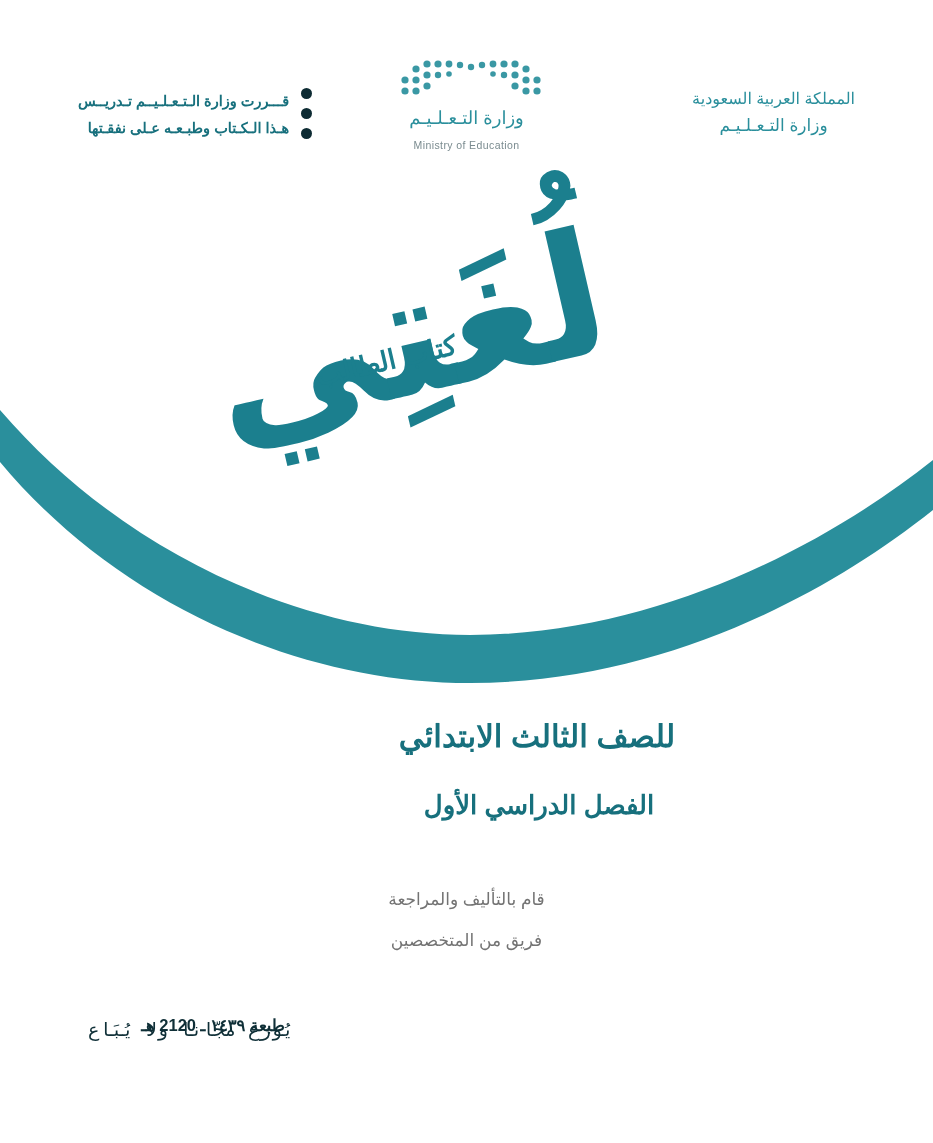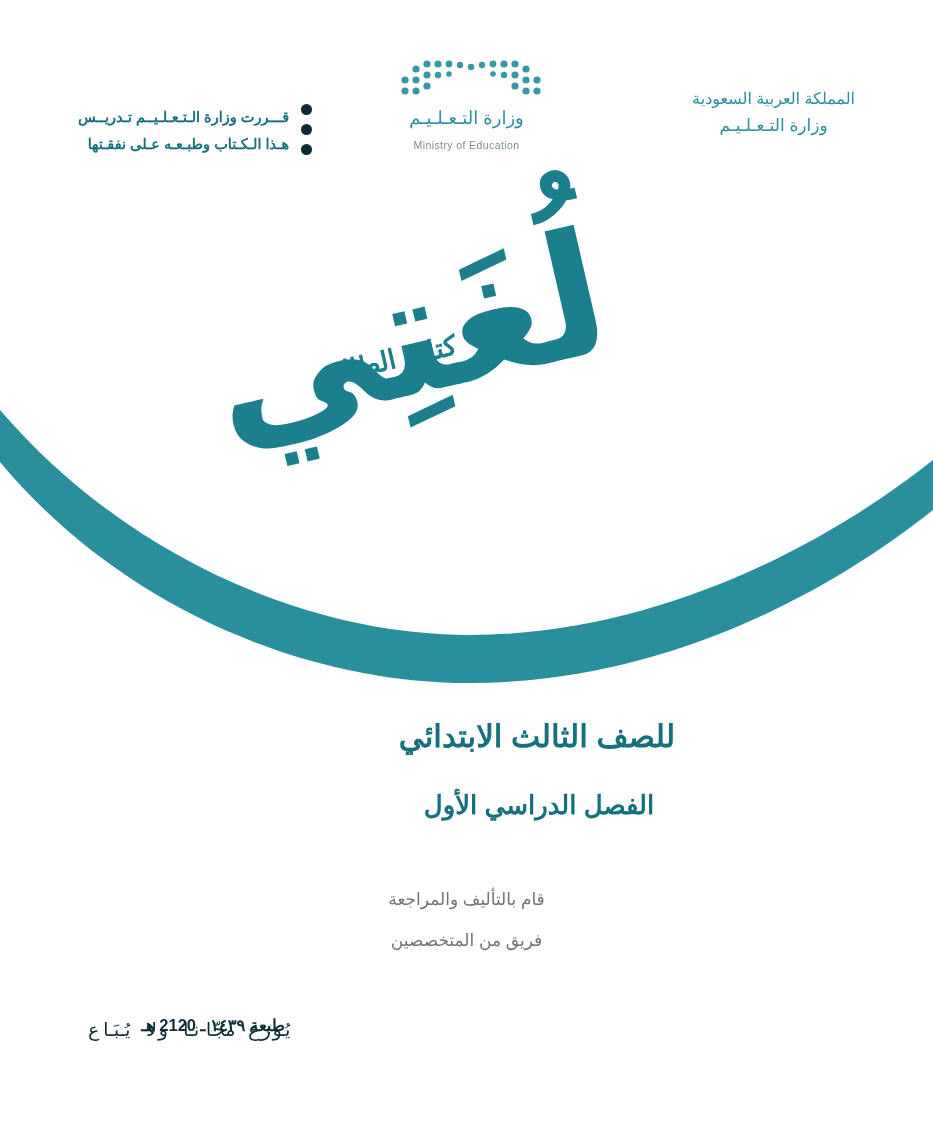--- a/index.html
+++ b/index.html
@@ -76,21 +76,20 @@
 
   
   .decision {
     position: absolute;
     left: 78px;
     top: 30px;
     display: flex;
     flex-direction: row-reverse;
     align-items: center;
     gap: 12px;
-    margin-top: 16px;
   }
   .decision .lines {
     text-align: right;
     color: #17707d;
     font-size: 14.5px;
     line-height: 1.85;
     font-weight: bold;
     letter-spacing: 0.5px;
     white-space: nowrap;
   }

